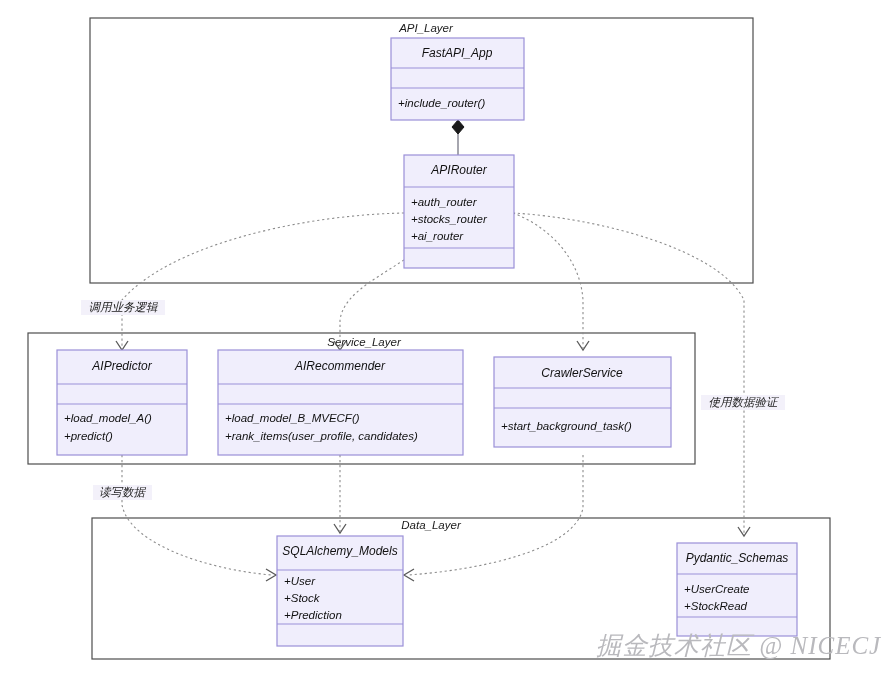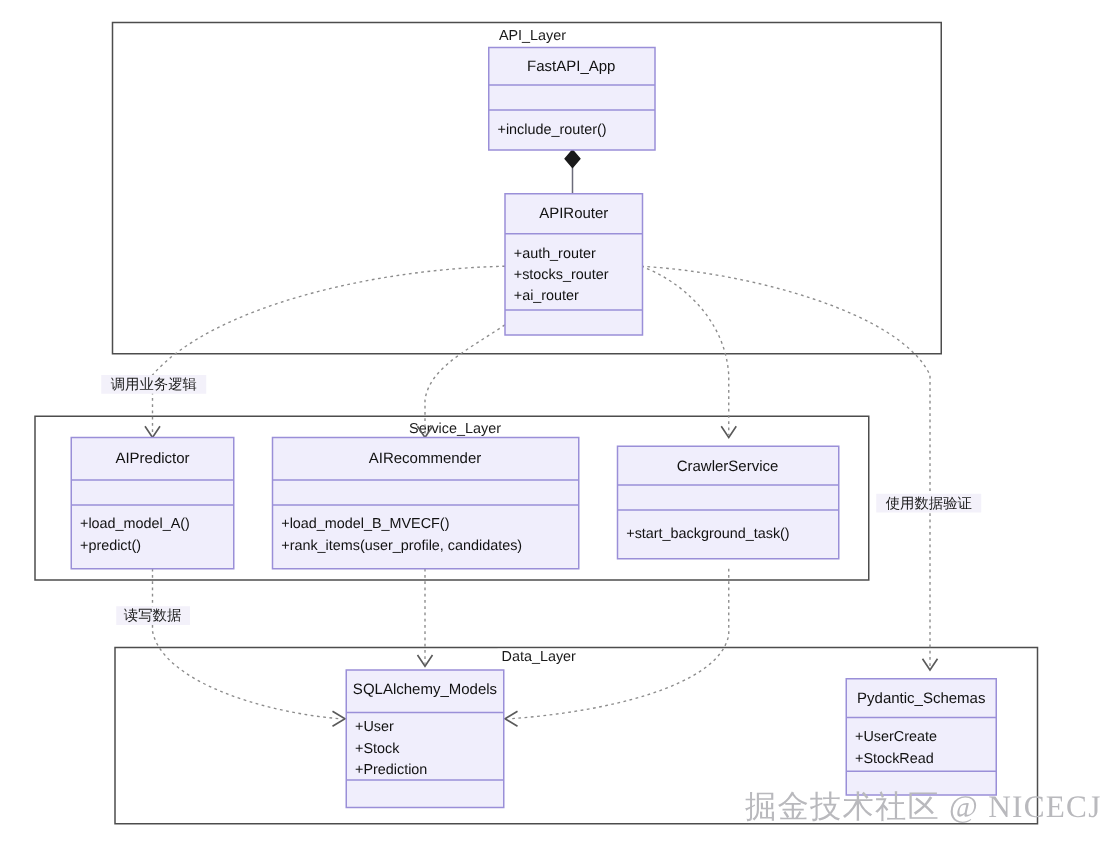--- a/index.html
+++ b/index.html
@@ -11,20 +11,21 @@
     width: 888px;
     height: 688px;
     font-family: "Liberation Sans", sans-serif;
     overflow: hidden;
     position: relative;
   }
   #diagram-root {
     position: relative;
     width: 784px;
     height: 688px;
+    font-style: italic;
   }
   svg.diagram {
     display: block;
     width: 888px;
     height: 688px;
   }
   .frame-rect {
     fill: none;
     stroke: #4d4d4d;
     stroke-width: 1.2;

